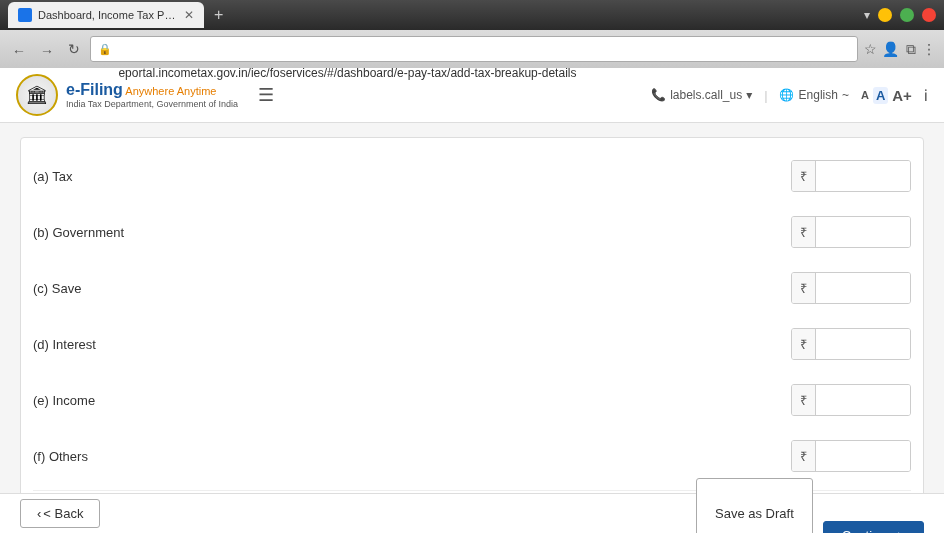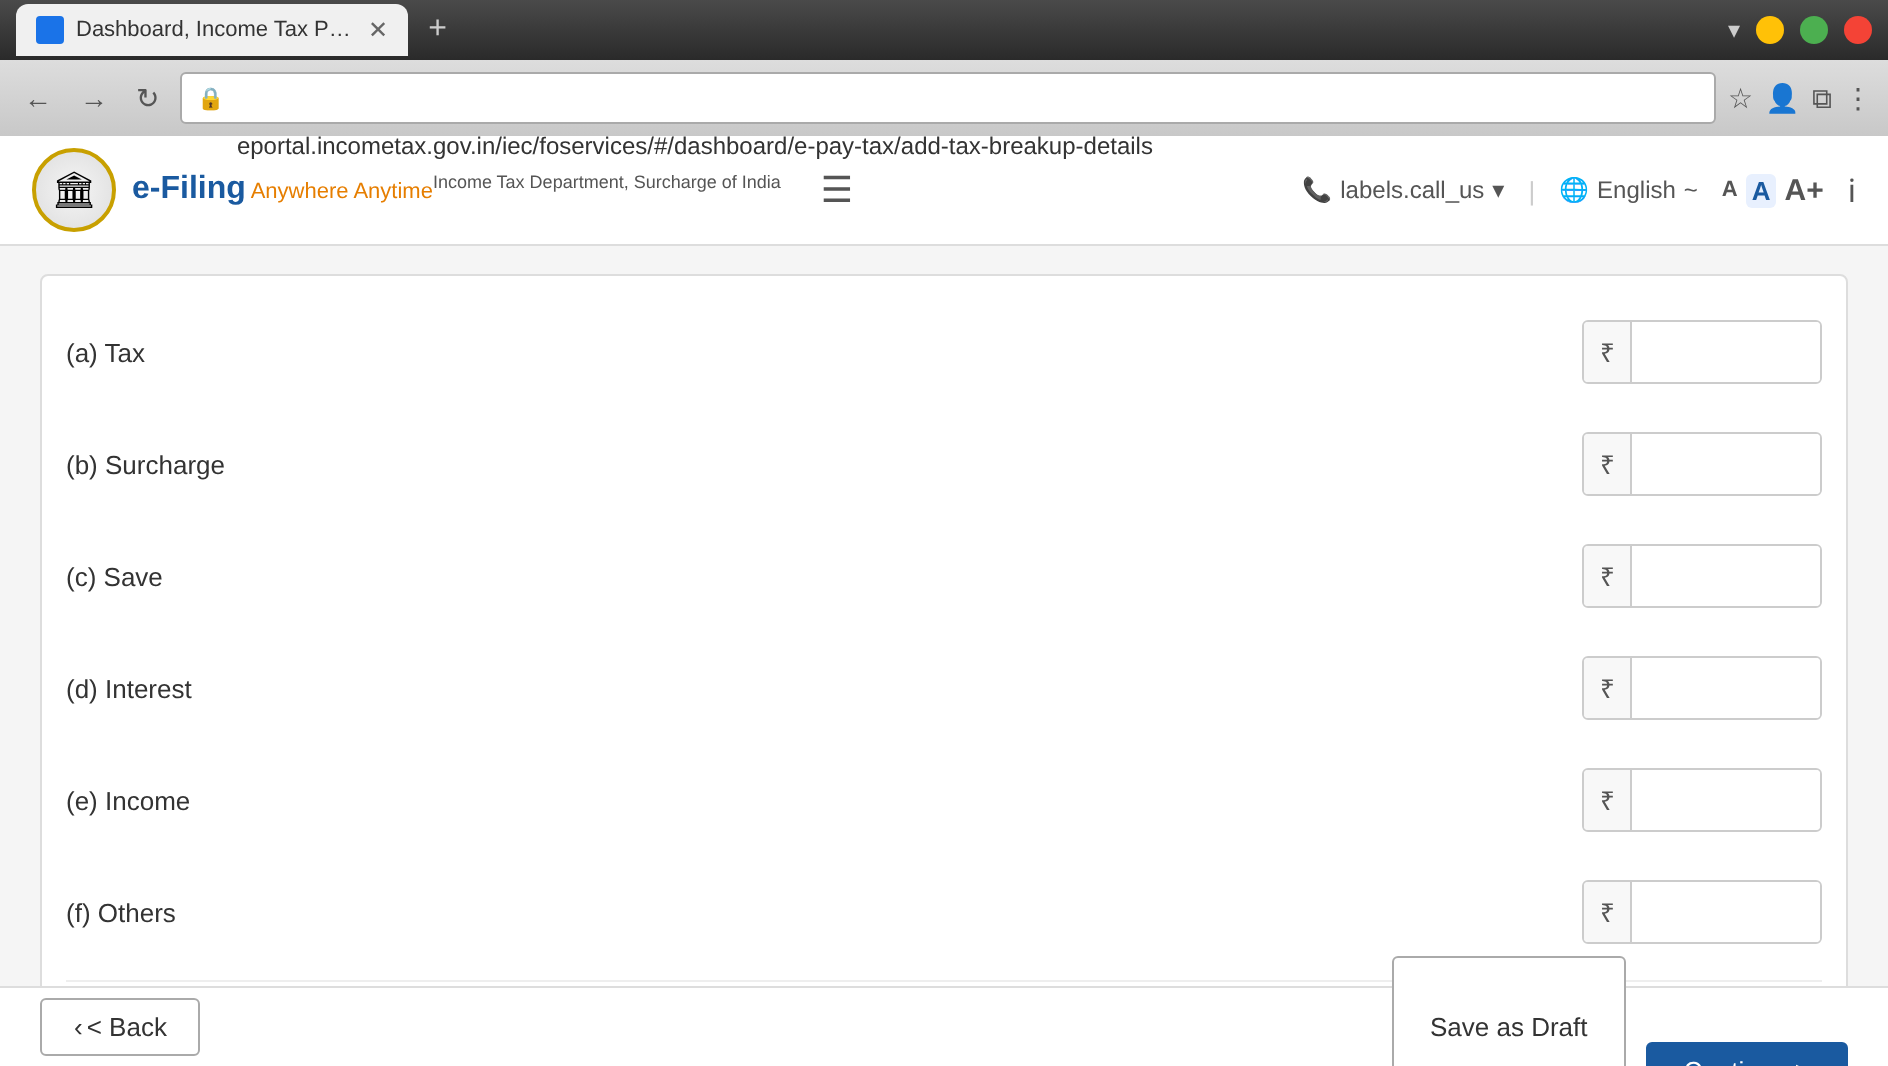--- a/index.html
+++ b/index.html
@@ -82,21 +82,21 @@
     .logo-area { display: flex; align-items: center; gap: 8px; }
     .logo-emblem {
       width: 42px;
       height: 42px;
       border-radius: 50%;
       background: radial-gradient(circle, #f5f5f5, #ddd);
       border: 2px solid #c8a000;
       display: flex; align-items: center; justify-content: center;
       font-size: 18px;
     }
-    .logo-text { display: flex; flex-direction: row; }
+    .logo-text { display: flex; flex-direction: column; }
     .efiling-blue { color: #1a5aa0; }
     .efiling-orange { color: #e67e00; }
     .logo-subtitle { color: #555; font-size: 9px; }
     .hamburger-btn { background: none; border: none; cursor: pointer; font-size: 18px; color: #555; margin-left: 8px; }
     .header-right { margin-left: auto; display: flex; align-items: center; gap: 12px; }
     .call-us { display: flex; align-items: center; gap: 4px; color: #555; font-size: 12px; cursor: pointer; }
     .header-divider { color: #ccc; }
     .language-selector { display: flex; align-items: center; gap: 4px; color: #555; font-size: 12px; cursor: pointer; }
     .font-size-controls { display: flex; gap: 4px; align-items: center; }
     .font-btn { background: none; border: none; cursor: pointer; color: #555; font-weight: bold; }
@@ -252,21 +252,21 @@
   </div>
 </div>
 
 <div class="app-header">
   <div class="logo-area">
     <div class="logo-emblem">🏛</div>
     <div class="logo-text">
       <div>
         <span class="efiling-blue" style="font-size:16px;font-weight:bold;">e-Filing</span><span class="efiling-orange" style="font-size:11px;"> Anywhere Anytime</span>
       </div>
-      <div class="logo-subtitle">Income Tax Department, Surcharge of India</div>
+      <div class="logo-subtitle">India Tax Department, Government of India</div>
     </div>
   </div>
   <button class="hamburger-btn">☰</button>
   <div class="header-right">
     <div class="call-us">
       <span>📞</span>
       <span>labels.call_us</span>
       <span>▾</span>
     </div>
     <span class="header-divider">|</span>
@@ -289,21 +289,21 @@
 
     <div class="form-row">
       <span class="form-label">(a) Tax</span>
       <div class="amount-field">
         <span class="currency-symbol">₹</span>
         <input class="amount-input" type="text" value="0" style="">
       </div>
     </div>
 
     <div class="form-row">
-      <span class="form-label">(b) Surcharge</span>
+      <span class="form-label">(b) Government</span>
       <div class="amount-field">
         <span class="currency-symbol">₹</span>
         <input class="amount-input" type="text" value="0" style="">
       </div>
     </div>
 
     <div class="form-row">
       <span class="form-label">(c) Save</span>
       <div class="amount-field">
         <span class="currency-symbol">₹</span>

